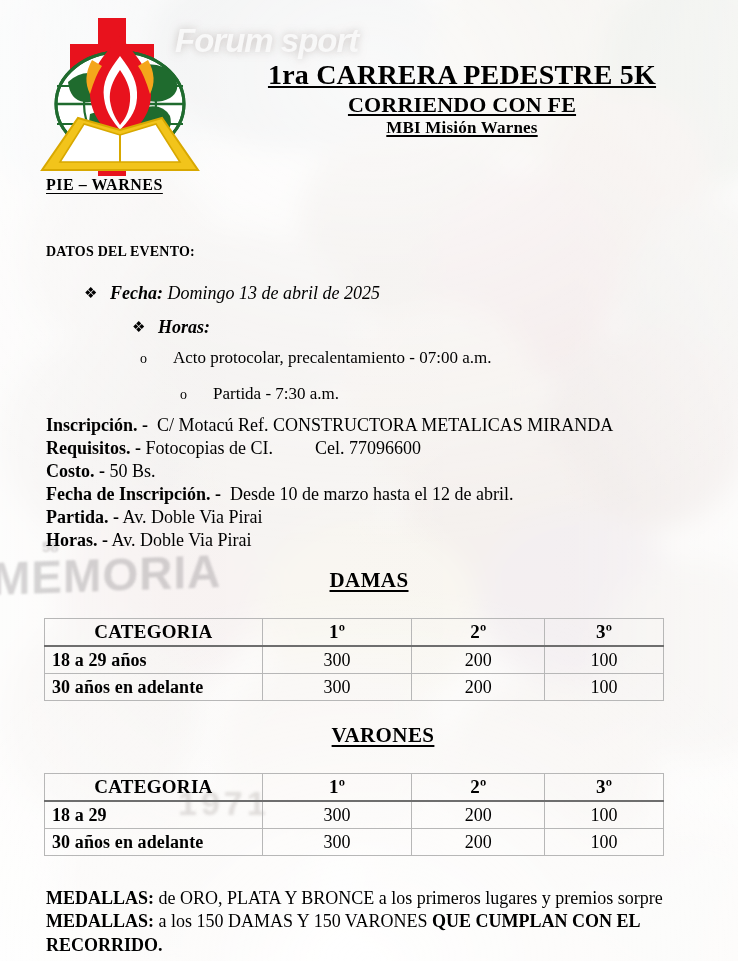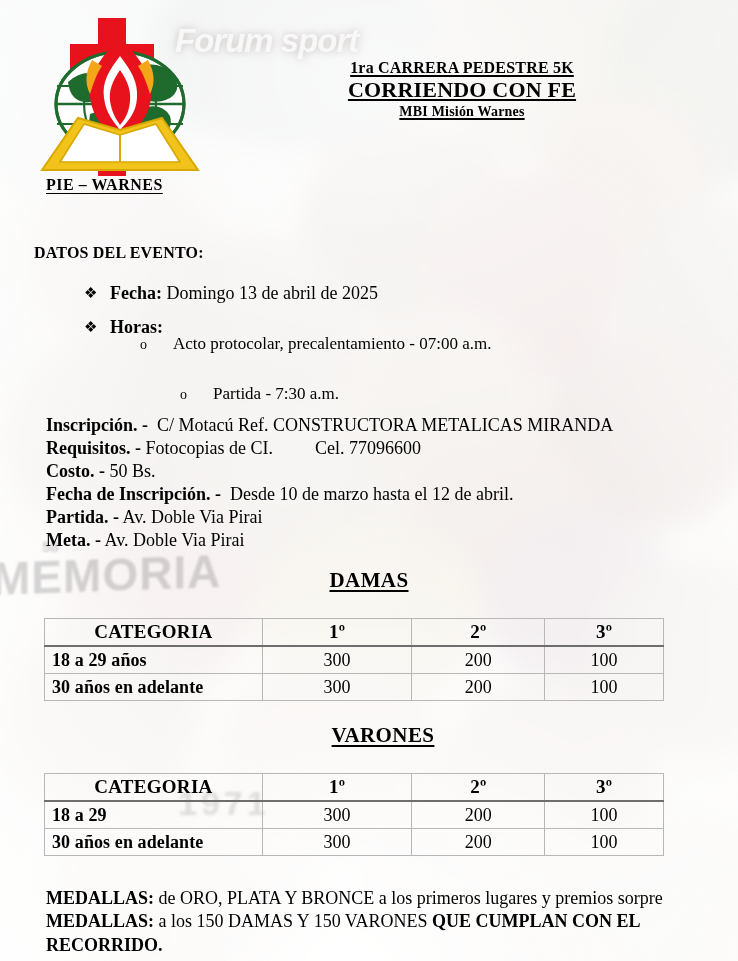--- a/index.html
+++ b/index.html
@@ -93,34 +93,34 @@
     font-weight:bold;
     line-height:1.20;
   }
   .title-line{
     display:block;
     text-decoration:underline;
     text-underline-offset:2px;
     text-decoration-thickness:1.5px;
     white-space:nowrap;
   }
-  .title-1{font-size:16px;letter-spacing:.2px;}
+  .title-1{font-size:28px;letter-spacing:.2px;}
   .title-2{font-size:22px;letter-spacing:.2px;}
-  .title-3{font-size:14px;letter-spacing:.2px;}
+  .title-3{font-size:17px;letter-spacing:.2px;}
 
   
   .datos-head{
-    position:absolute;left:34px;top:244px;
-    font-weight:bold;font-size:16px;letter-spacing:.2px;
+    position:absolute;left:46px;top:244px;
+    font-weight:bold;font-size:14px;letter-spacing:.2px;
   }
 
   
   .bullet-l1{
     position:absolute;left:84px;
-    font-size:18px;white-space:nowrap;
+    font-size:18px;white-space:nowrap;font-style:italic;
   }
   .bullet-l1 .gly{
     display:inline-block;width:26px;
     font-family:"DejaVu Sans",sans-serif;font-size:15px;
     vertical-align:1px;
   }
   .bullet-l1 b{font-weight:bold;}
   .bullet-l2{
     position:absolute;left:140px;
     font-size:17px;white-space:nowrap;
@@ -275,25 +275,25 @@
       <span class="title-line title-2">CORRIENDO CON FE</span>
       <span class="title-line title-3">MBI Misión Warnes</span>
     </div>
 
     <div class="datos-head">DATOS DEL EVENTO:</div>
 
     <div class="bullet-l1" style="top:283px;">
       <span class="gly">❖</span><b>Fecha:</b>&nbsp;<span>Domingo 13 de abril de 2025</span>
     </div>
 
-    <div class="bullet-l1" style="top:317px;">
+    <div class="bullet-l1" style="top:317px;margin-left:48px;">
       <span class="gly">❖</span><b>Horas:</b>
     </div>
 
-    <div class="bullet-l2" style="top:334px;">
+    <div class="bullet-l2" style="top:348px;">
       <span class="gly">o</span><span>Acto protocolar, precalentamiento - 07:00 a.m.</span>
     </div>
     <div class="bullet-l2" style="top:384px;margin-left:40px;">
       <span class="gly">o</span><span>Partida - 7:30 a.m.</span>
     </div>
 
     <div class="info" style="top:415px;">
       <b>Inscripción. -</b>&nbsp; <span>C/ Motacú Ref. CONSTRUCTORA METALICAS MIRANDA</span>
     </div>
     <div class="info" style="top:438px;">
@@ -302,21 +302,21 @@
     <div class="info" style="top:461px;">
       <b>Costo. -</b> <span>50 Bs.</span>
     </div>
     <div class="info" style="top:484px;">
       <b>Fecha de Inscripción. -</b>&nbsp; <span>Desde 10 de marzo hasta el 12 de abril.</span>
     </div>
     <div class="info" style="top:507px;">
       <b>Partida. -</b> <span>Av. Doble Via Pirai</span>
     </div>
     <div class="info" style="top:530px;">
-      <b>Meta. -</b> <span>Av. Doble Via Pirai</span>
+      <b>Horas. -</b> <span>Av. Doble Via Pirai</span>
     </div>
 
     <div class="tbl-title" style="top:568px;">
       <span>DAMAS</span>
     </div>
     <table class="prize" style="top:618px;">
       <colgroup>
           <col class="c1">
           <col class="c2">
           <col class="c3">

